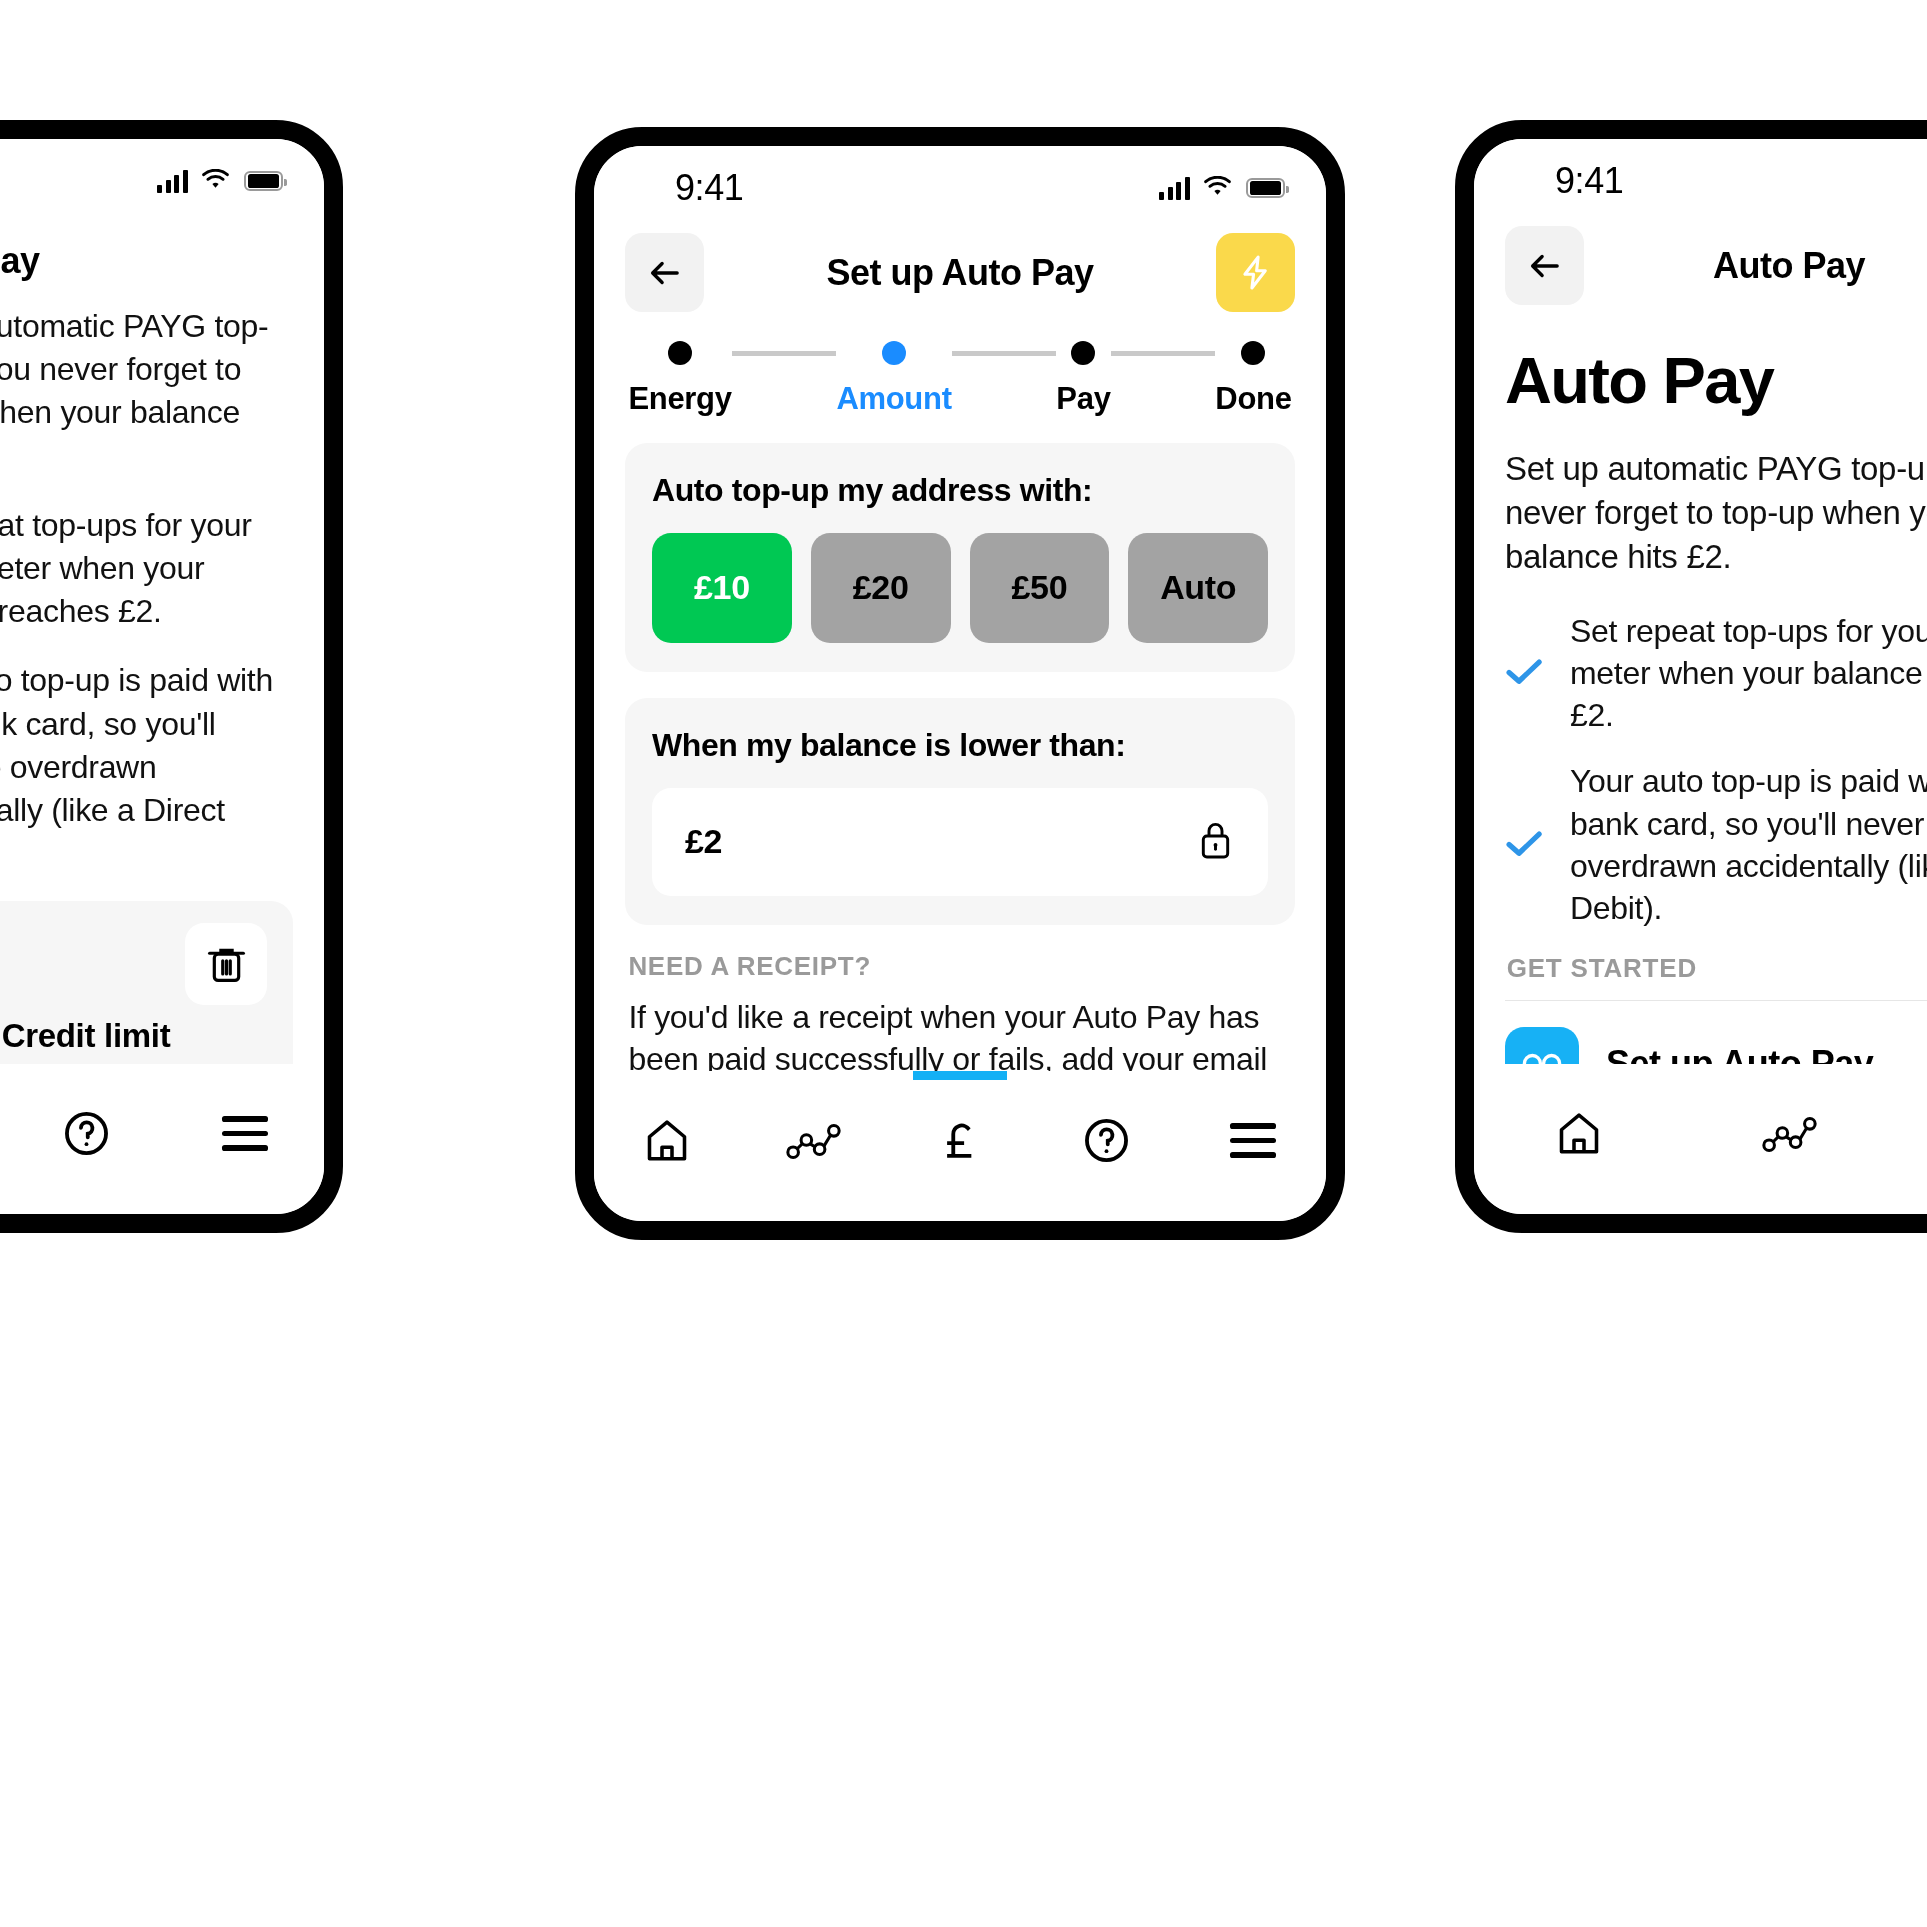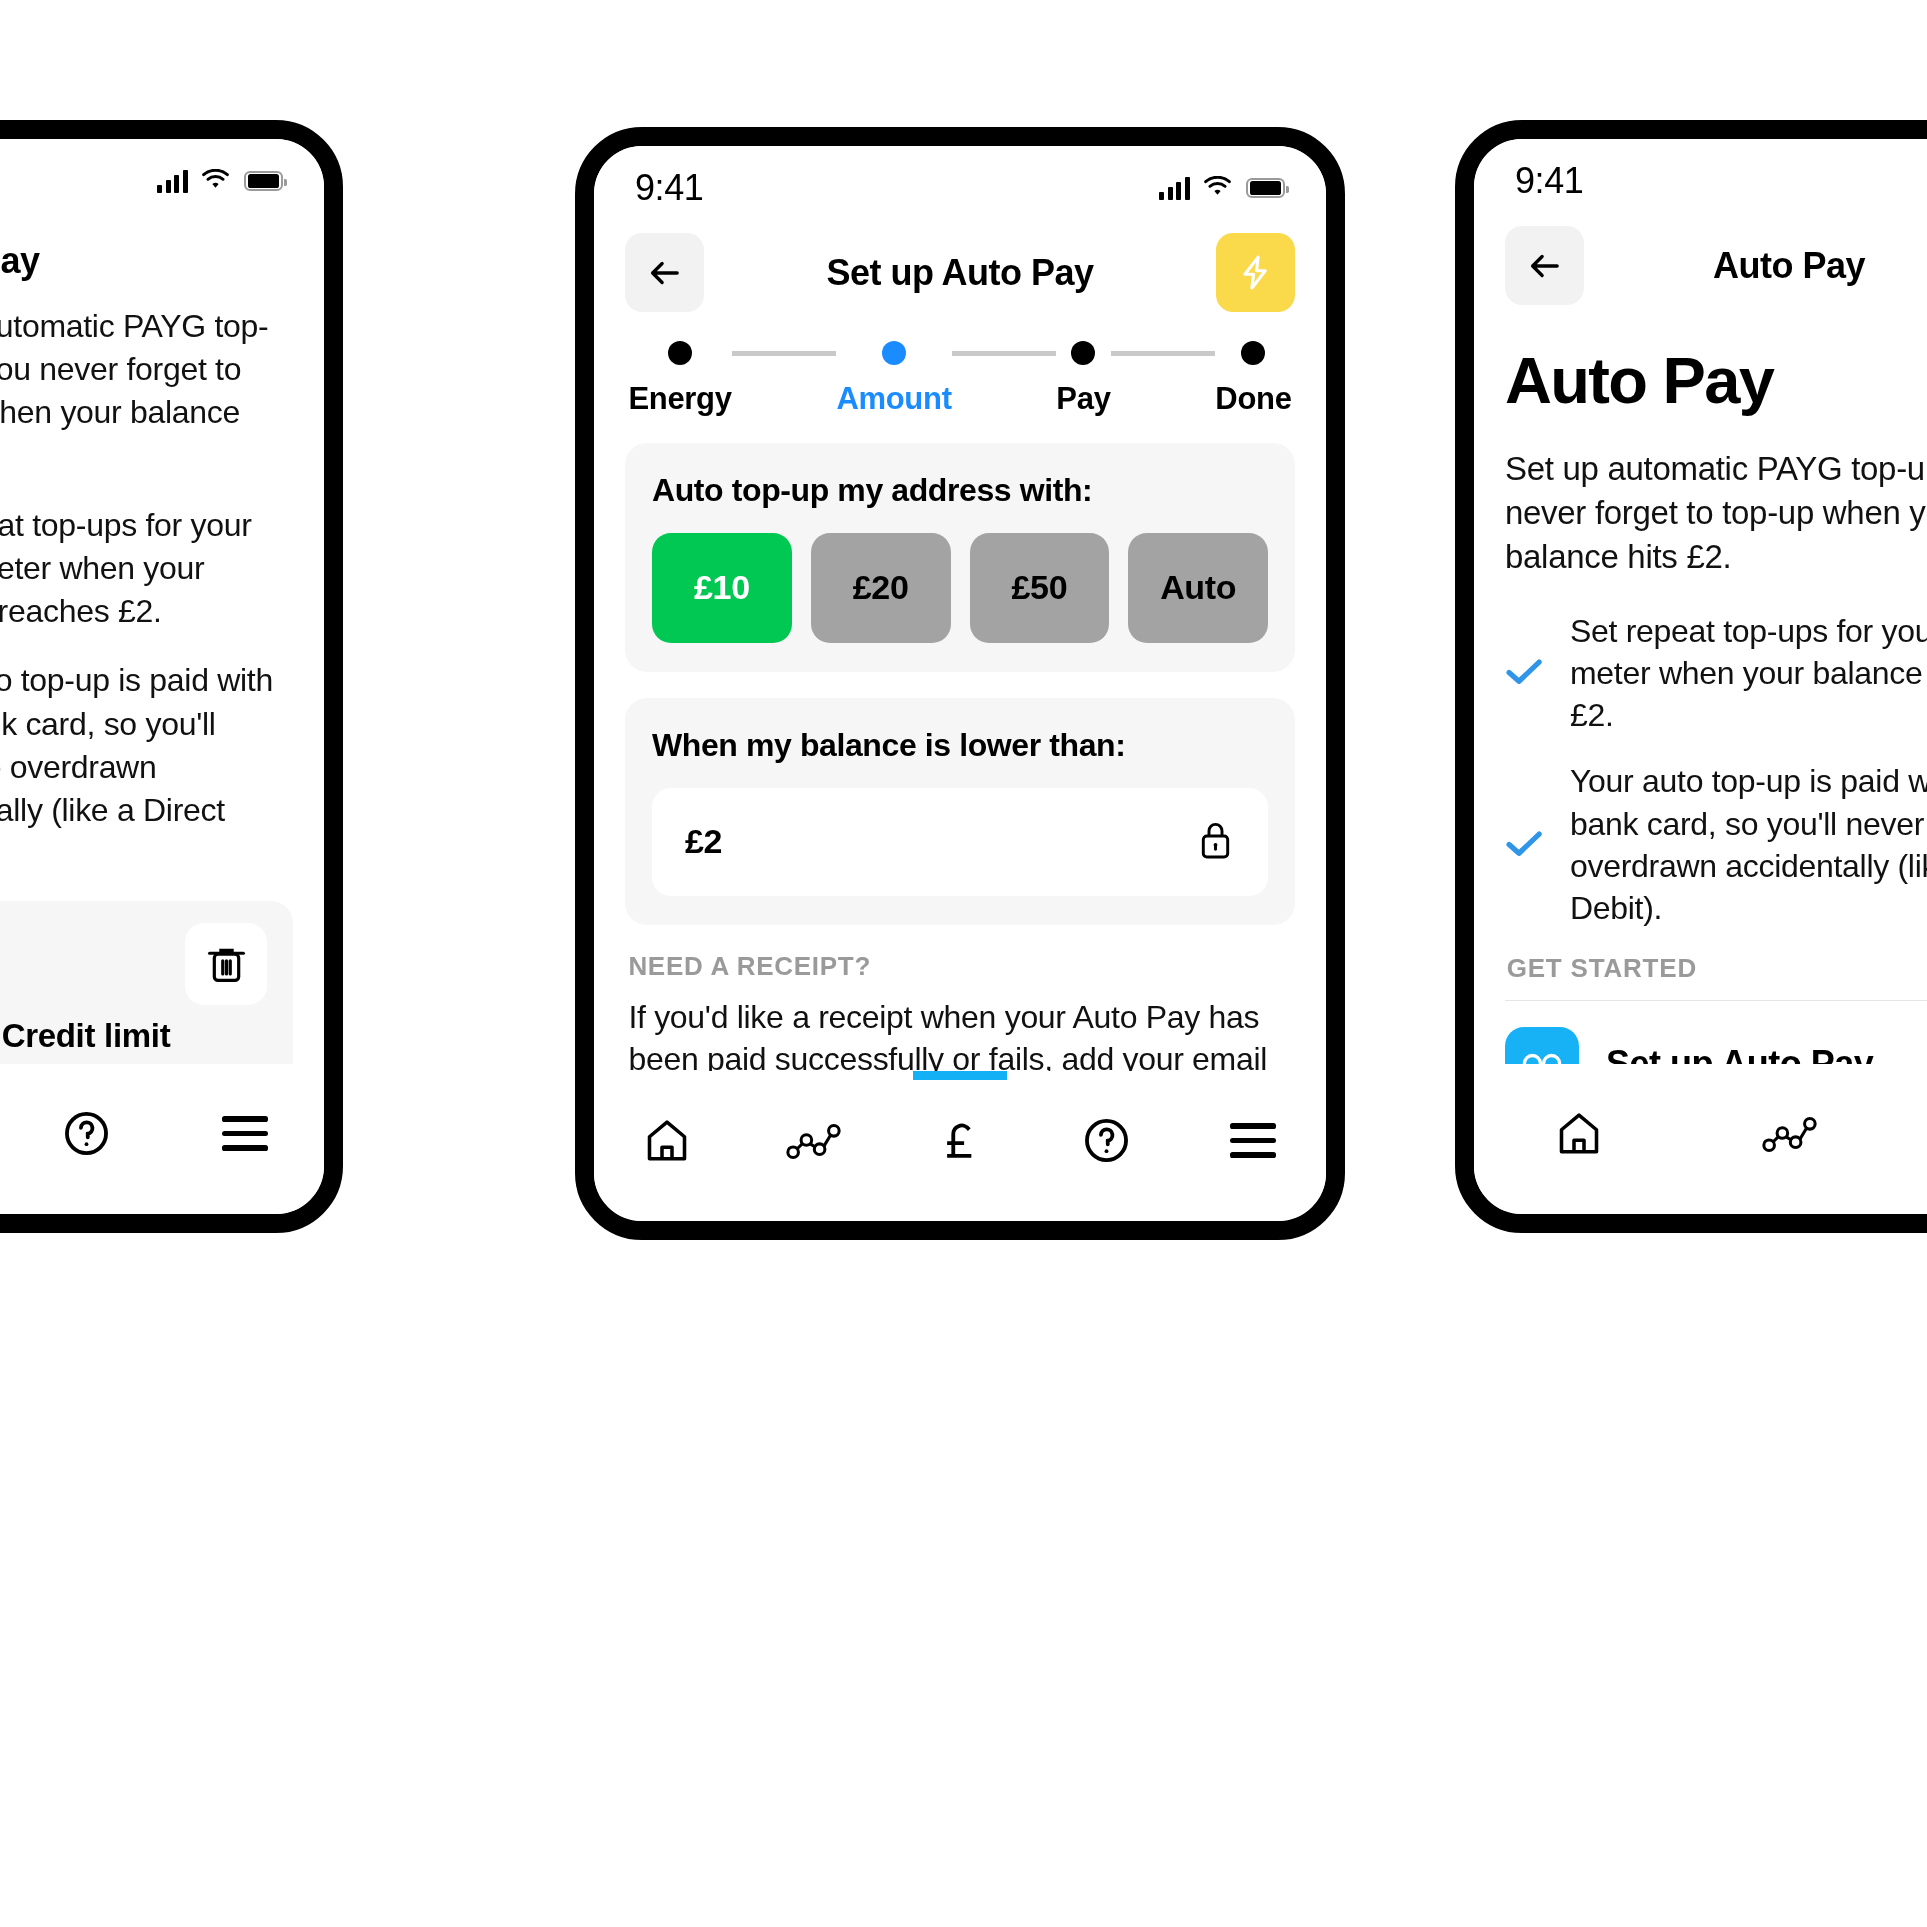--- a/index.html
+++ b/index.html
@@ -19,21 +19,21 @@
   .phone-left   { left:-171px;  top:120px;  width:514px;  height:1113px; }
   .phone-mid    { left:575px;   top:127px;  width:770px;  height:1113px; }
   .phone-right  { left:1455px;  top:120px;  width:668px;  height:1113px; }
 
   .screen { position:relative; width:100%; height:100%; background:#fff;
             display:flex; flex-direction:column; }
 
   
   .statusbar { height:72px; display:flex; align-items:center;
                justify-content:space-between; padding:12px 41px 0 41px; flex:0 0 auto; }
-  .status-time { font-size:36px; font-weight:400; color:#000; letter-spacing:-0.4px; }
+  .status-time { font-size:36px; font-weight:400; color:#000; letter-spacing:-0.4px;margin-left:40px; }
   .status-icons { display:flex; align-items:center; gap:13.7px; }
   .sig { display:flex; align-items:flex-end; gap:3.4px; height:24px; }
   .sig i { display:block; width:5.1px; background:#000; border-radius:0.9px; }
   .sig i:nth-child(1){height:7.7px;} .sig i:nth-child(2){height:13px;}
   .sig i:nth-child(3){height:18px;} .sig i:nth-child(4){height:23px;}
   .batt { width:39px; height:20.5px; border:2.6px solid #9a9a9a; border-radius:6px;
           padding:1.7px; position:relative; }
   .batt::after { content:""; position:absolute; right:-6px; top:6px; width:3.4px;
                  height:7.7px; background:#9a9a9a; border-radius:0 1.7px 1.7px 0; }
   .batt span { display:block; width:100%; height:100%; background:#000; border-radius:2.6px; }

